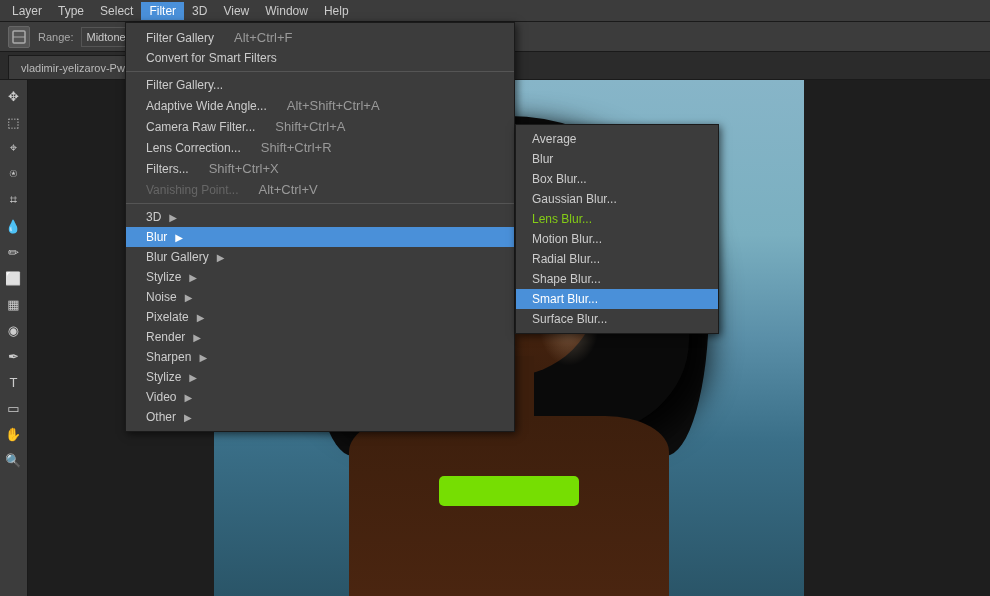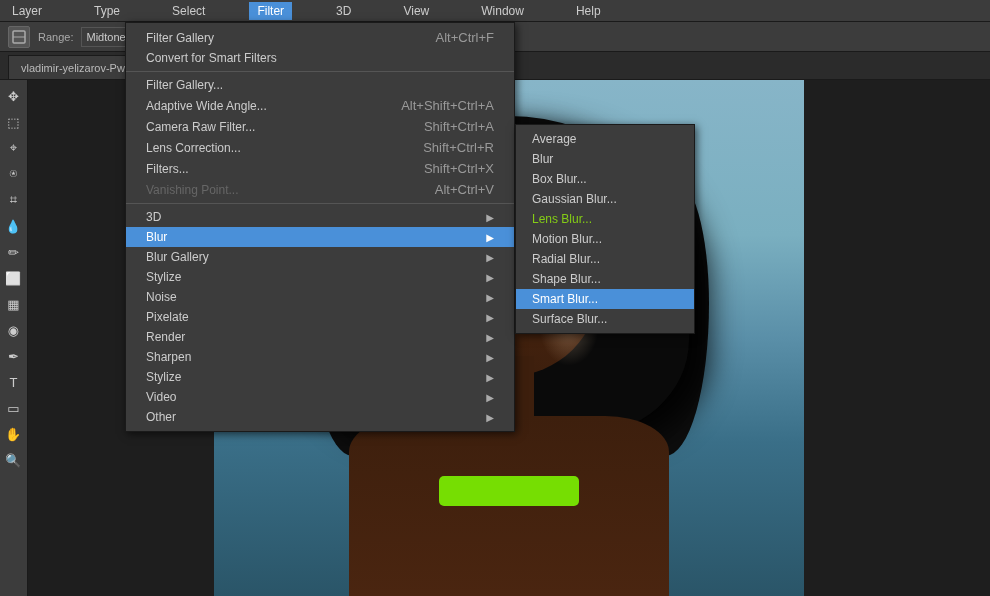--- a/index.html
+++ b/index.html
@@ -15,21 +15,20 @@
     }
 
     
     #menu-bar {
       height: 22px;
       background: #3c3c3c;
       display: flex;
       align-items: center;
       padding: 8px 4px;
       border-bottom: 1px solid #1a1a1a;
-      gap: 36px;
     }
     .menu-item {
       padding: 2px 8px;
       cursor: pointer;
       color: #ccc;
       font-size: 12px;
     }
     .menu-item:hover, .menu-item.active {
       background: #4a90d9;
       color: #fff;
@@ -218,21 +217,20 @@
       box-shadow: 2px 2px 8px rgba(0,0,0,0.6);
       padding: 4px 0;
     }
 
     .menu-section-item {
       padding: 3px 20px 3px 20px;
       cursor: pointer;
       color: #ccc;
       font-size: 12px;
       display: flex;
-      justify-content: space-between;
       align-items: center;
       white-space: nowrap;
     }
     .menu-section-item.highlighted {
       background: #4a90d9;
       color: #fff;
     }
     .menu-section-item.disabled {
       color: #666;
       cursor: default;
@@ -252,21 +250,21 @@
       color: #aaa;
       margin-left: 8px;
     }
     .highlighted .submenu-arrow { color: #fff; }
 
     
     #blur-submenu {
       position: absolute;
       left: 515px;
       top: 102px;
-      width: 180px;
+      width: 204px;
       background: #3c3c3c;
       border: 1px solid #1a1a1a;
       box-shadow: 2px 2px 8px rgba(0,0,0,0.6);
       padding: 4px 0;
     }
     .blur-item {
       padding: 3px 16px;
       cursor: pointer;
       color: #ccc;
       font-size: 12px;

